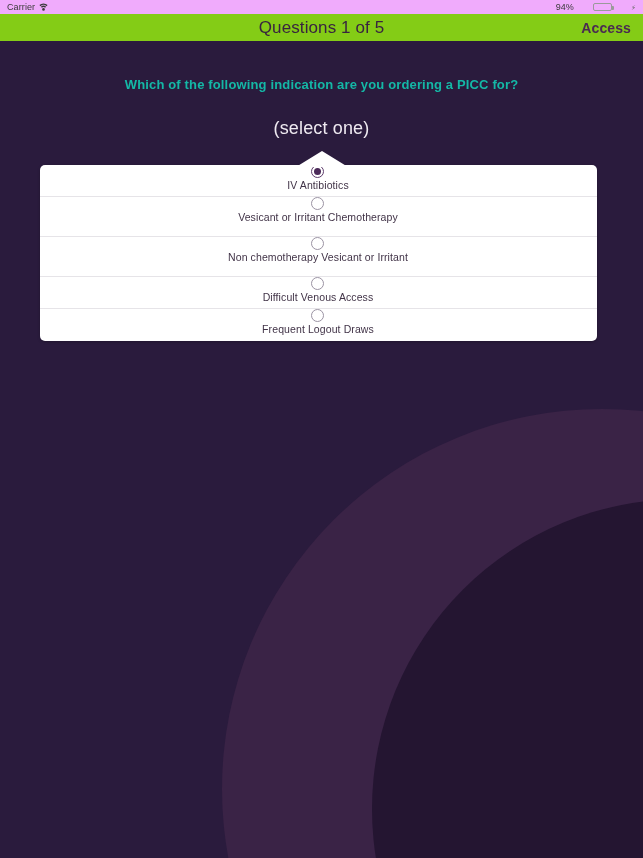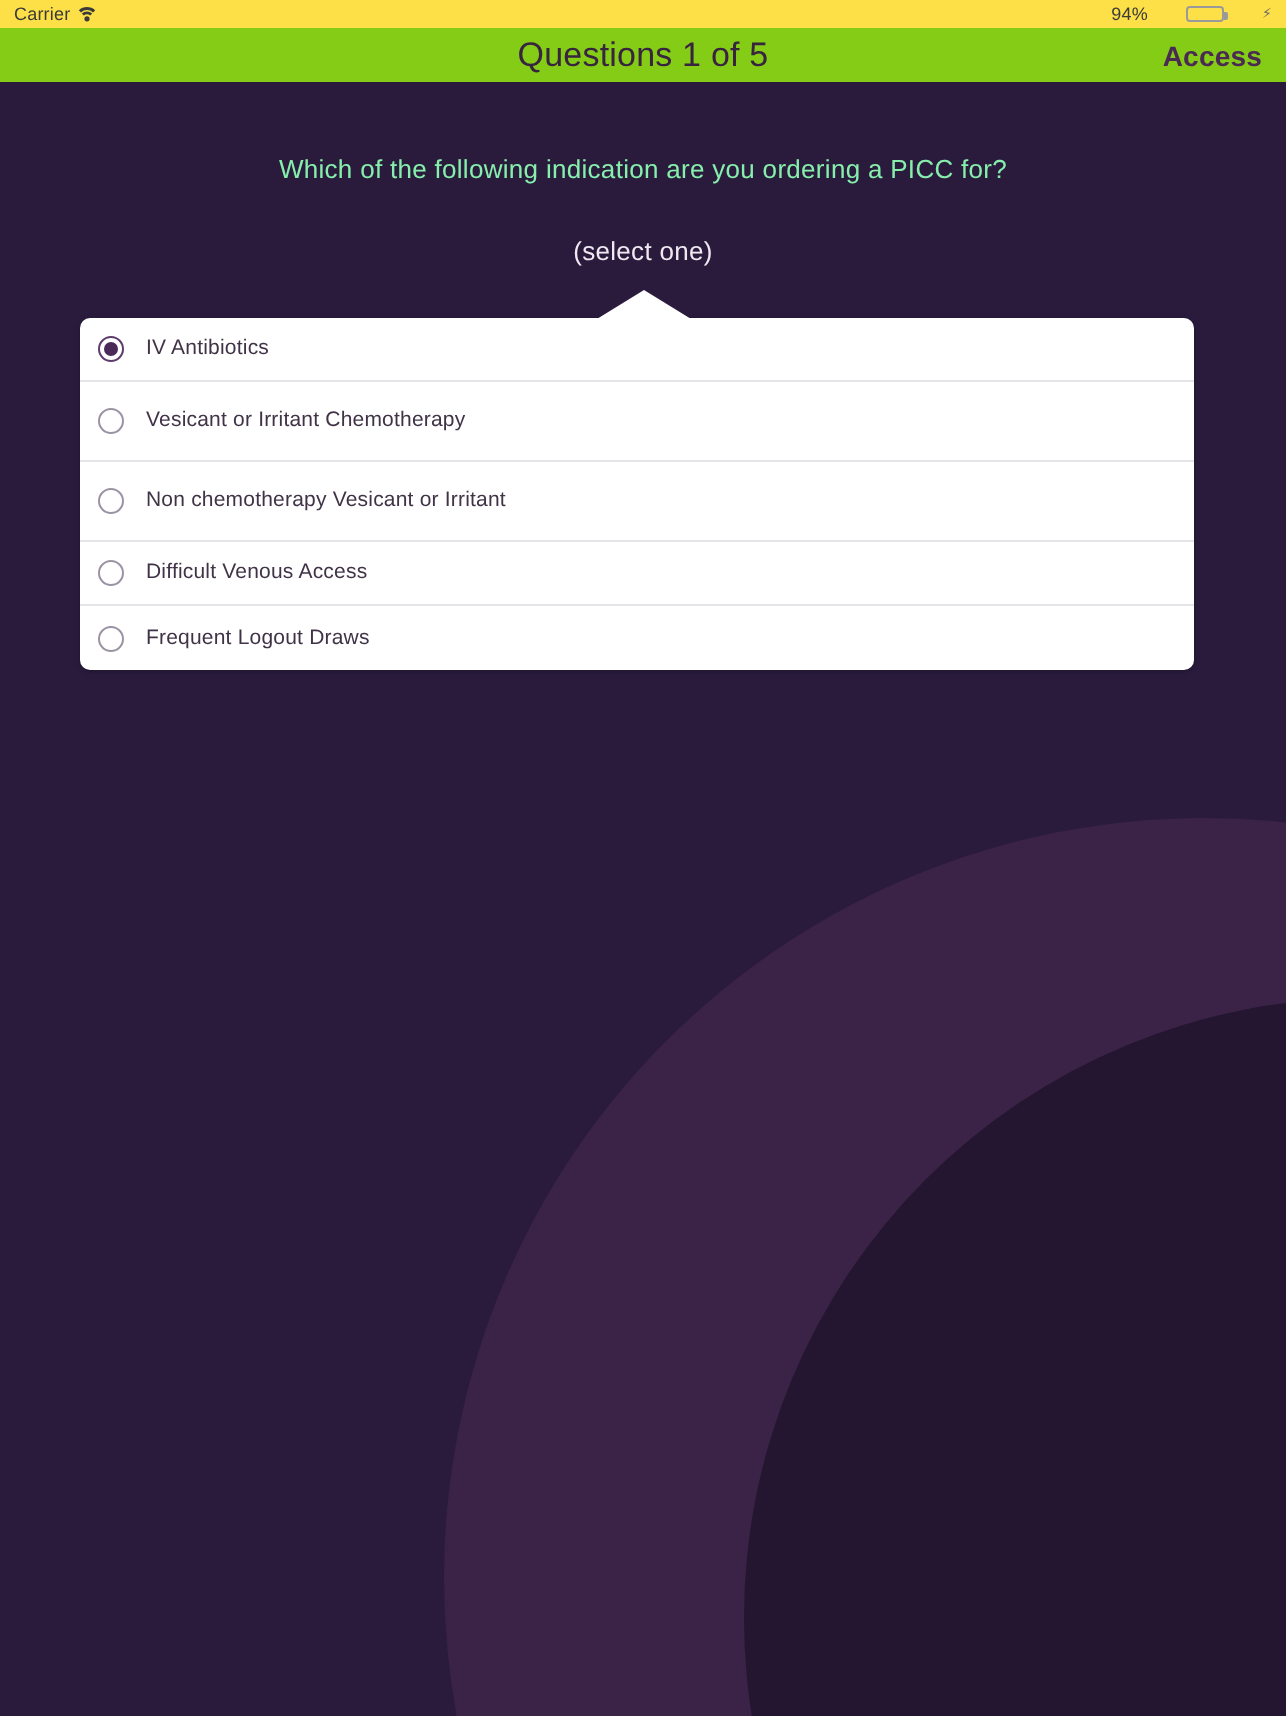--- a/index.html
+++ b/index.html
@@ -23,21 +23,21 @@
     position:absolute;
     left:372px; top:499px;
     width:620px; height:620px;
     border-radius:50%;
     background:#241531;
   }
 
   
   .status-bar {
     position:absolute; top:0; left:0; right:0; height:14px;
-    background:#fde047; z-index:5;
+    background:#f0abfc; z-index:5;
     display:flex; align-items:center;
     padding:0 7px;
     font-size:9px; color:#3a3a3a; letter-spacing:.1px;
   }
   .status-left { display:flex; align-items:center; gap:4px; }
   .carrier-label { font-size:9px; color:#3a3a3a; }
   .wifi-icon { display:inline-block; width:9px; height:8px; position:relative; }
   .wifi-icon svg { display:block; }
   .status-center {
     position:absolute; left:0; right:0; text-align:center;
@@ -76,26 +76,26 @@
     font-size:14px; font-weight:bold; color:#4a2a52;
     letter-spacing:.1px; cursor:pointer;
   }
 
   
   .content {
     position:absolute; top:41px; left:0; right:0; bottom:0;
     z-index:1;
   }
   .question-text {
-    text-align:center; color:#86efac;
-    font-size:13px; margin-top:36px; letter-spacing:.15px;
+    text-align:center; color:#14b8a6;
+    font-size:13px; margin-top:36px; letter-spacing:.15px;font-weight:bold;
   }
   .select-hint {
     text-align:center; color:#efeaf1;
-    font-size:13px; margin-top:26px; letter-spacing:.15px;
+    font-size:18px; margin-top:26px; letter-spacing:.15px;
   }
 
   
   .card-wrap { position:relative; margin-top:12px; }
   .card-pointer {
     position:absolute; left:50%; transform:translateX(-50%);
     top:0;
     width:0; height:0;
     border-left:26px solid transparent;
     border-right:26px solid transparent;
@@ -108,20 +108,21 @@
     border-radius:5px;
     box-shadow:0 1px 3px rgba(0,0,0,.25);
     overflow:hidden;
   }
   .option-row {
     display:flex; align-items:center;
     padding:0 0 0 9px;
     min-height:32px;
     border-bottom:1px solid #e6e4e8;
     cursor:pointer;
+    flex-direction:column;
   }
   .option-row:last-child { border-bottom:none; }
   .option-row.tall { min-height:40px; }
   .radio {
     flex:0 0 auto;
     width:13px; height:13px; border-radius:50%;
     border:1px solid #9b93a3;
     margin-right:11px;
     display:flex; align-items:center; justify-content:center;
     background:#ffffff;

